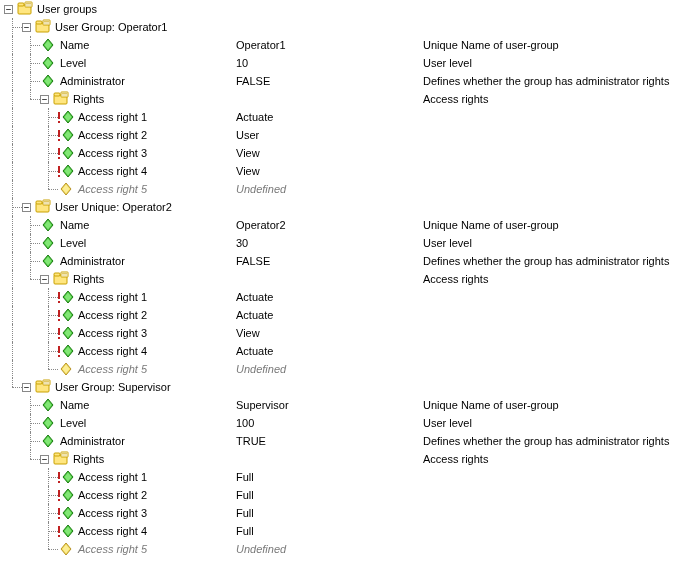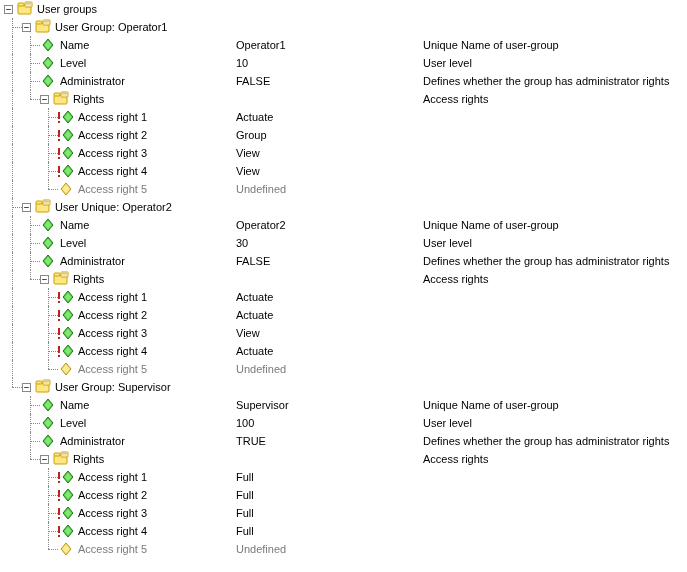--- a/index.html
+++ b/index.html
@@ -96,21 +96,21 @@
   .col-value {
     position: absolute;
     left: 232px;
   }
   .col-desc {
     position: absolute;
     left: 419px;
     text-align: center;
   }
   .row { position: relative; }
-  .italic { color: #7a7a7a; }
+  .italic { font-style: italic; color: #7a7a7a; }
 </style>
 </head>
 <body>
 
 <svg width="0" height="0" style="position:absolute">
   <defs>
     <g id="ic-folder">
       <rect x="1" y="4" width="13" height="9" rx="1" fill="#ffe680" stroke="#c9a100"></rect>
       <rect x="1" y="2" width="6" height="3" rx="1" fill="#ffe680" stroke="#c9a100"></rect>
       <rect x="8" y="1" width="7" height="5" rx="0.5" fill="#fff" stroke="#c9a100"></rect>
@@ -217,21 +217,21 @@
       <span class="branch v"></span>
       <span class="branch blank"></span>
       <span class="branch t"></span>
       <span class="icon">
         <svg width="16" height="16" viewBox="0 0 16 16">
           <use href="#ic-excl" x="0"></use>
           <use href="#ic-diamond-green" x="2"></use>
         </svg>
       </span>
       <span class="col-label">Access right 2</span>
-      <span class="col-value">Group</span>
+      <span class="col-value">User</span>
     </div>
     <div class="row">
       <span class="branch v"></span>
       <span class="branch blank"></span>
       <span class="branch t"></span>
       <span class="icon">
         <svg width="16" height="16" viewBox="0 0 16 16">
           <use href="#ic-excl" x="0"></use>
           <use href="#ic-diamond-green" x="2"></use>
         </svg>

